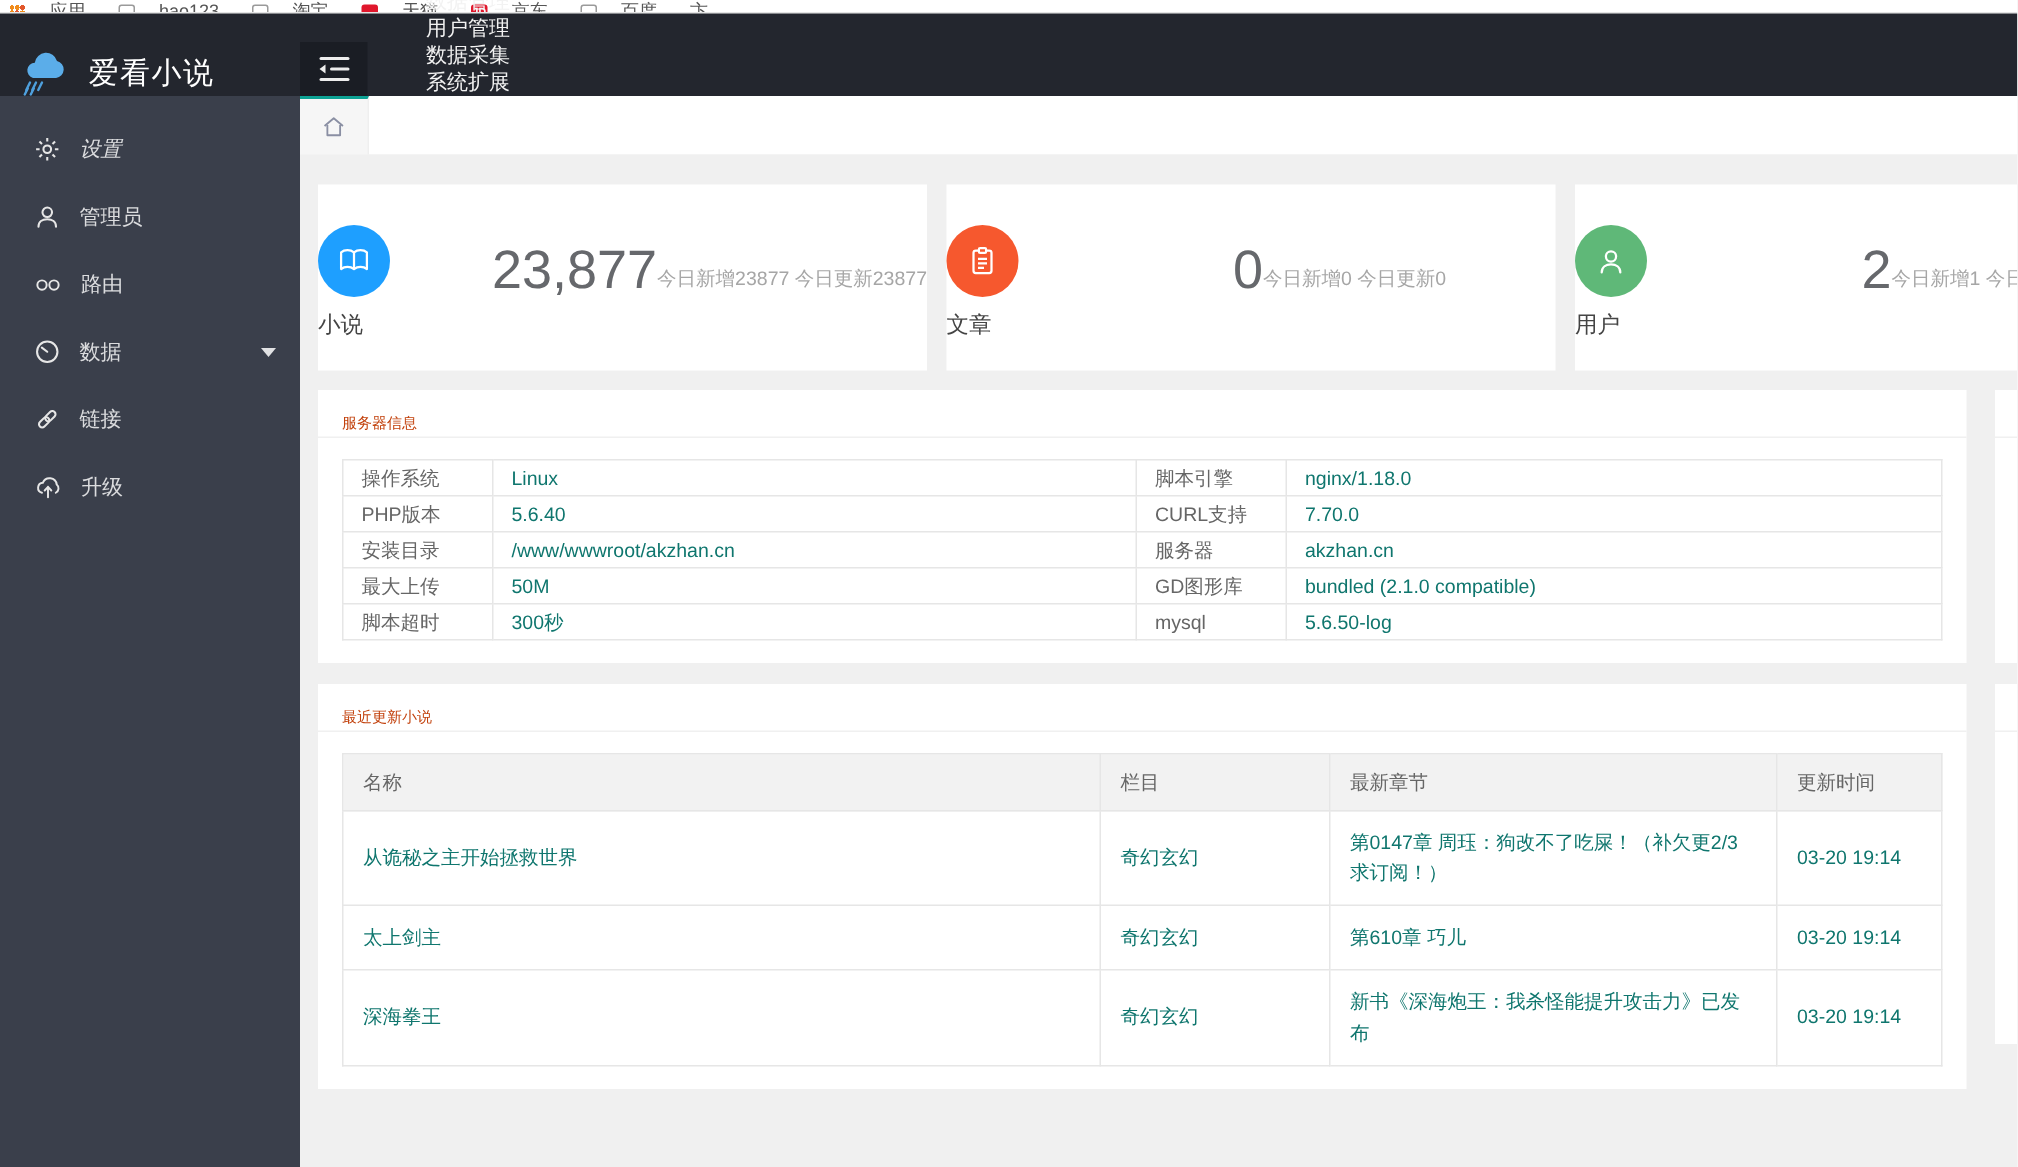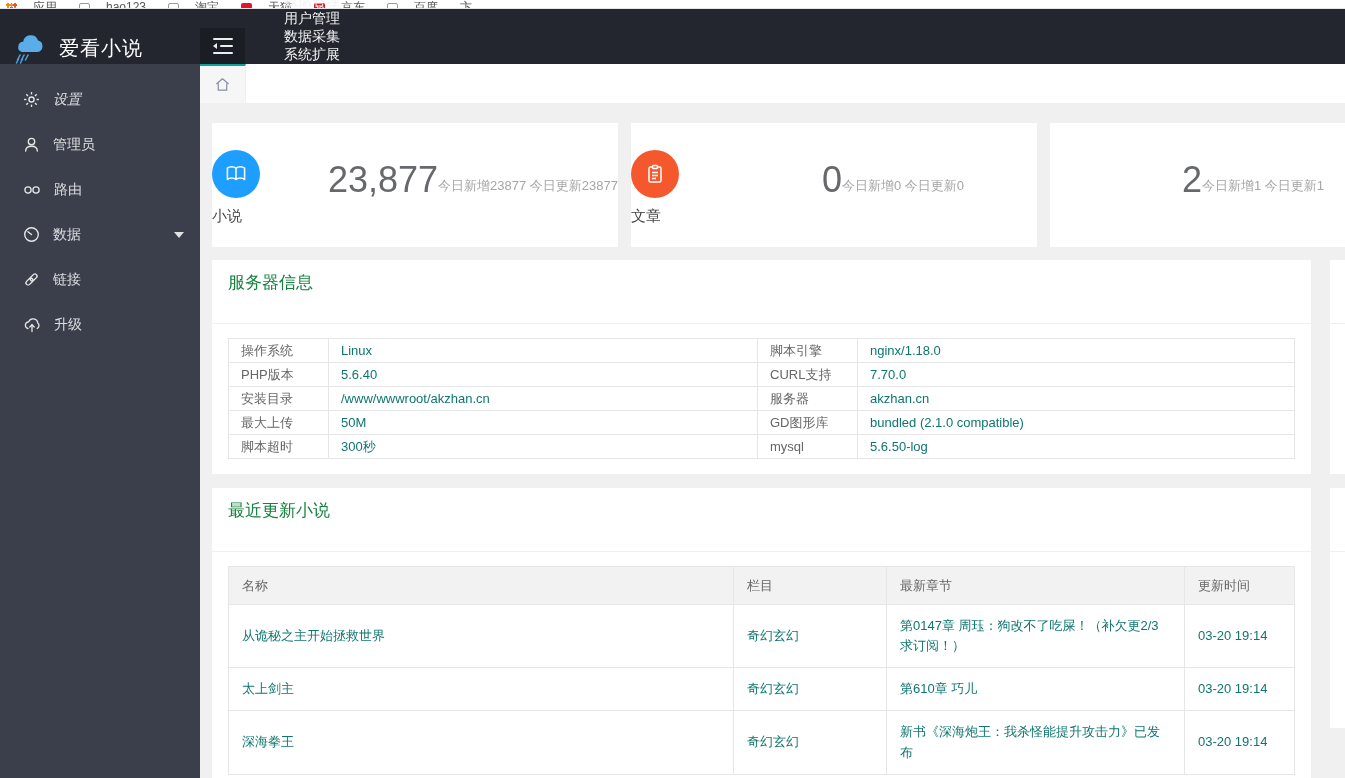--- a/index.html
+++ b/index.html
@@ -56,21 +56,21 @@
   .stat-left { width:118px; display:flex; flex-direction:column; align-items:flex-start; padding-top:6px; }
   .stat-circle { width:48px; height:48px; border-radius:50%; display:flex; align-items:center; justify-content:center; }
   .c-blue { background:#1E9FFF; } .c-orange { background:#F6582E; } .c-green { background:#5FB878; }
   .stat-label { margin-top:9px; font-size:15px; color:#444; }
   .stat-right { flex:1; display:flex; flex-direction:row; align-items:center; justify-content:center; padding-bottom:10px; }
   .stat-value { font-size:36px; color:#66686C; line-height:1.1; }
   .stat-sub { margin-top:12px; font-size:13px; color:#A6A6A6; white-space:nowrap; }
 
   .main-row { display:flex; gap:19px; margin-top:13px; width:1700px; }
   .panel { background:#fff; flex:0 0 auto; }
-  .panel-head { height:64px; line-height:46px; padding:0 16px; font-size:17px; color:#15803d; border-bottom:1px solid #F0F0F0; overflow:hidden; white-space:nowrap; }
+  .panel-head { height:32px; line-height:46px; padding:0 16px; font-size:10px; color:#c2410c; border-bottom:1px solid #F0F0F0; overflow:hidden; white-space:nowrap; }
   .panel-body { padding:14px 16px 15px 16px; }
   .p-server { width:1099px; }
   .p-right { width:300px; }
   .p-novels { width:1099px; }
 
   table { border-collapse:collapse; width:100%; table-layout:fixed; }
   td, th { border:1px solid #E6E6E6; font-size:13px; color:#0f766e; font-weight:normal; text-align:left; vertical-align:middle; }
   .srv-table td { height:24px; padding:0 12px; overflow:hidden; white-space:nowrap; }
   .srv-table .lbl { color:#666; }
   .nov-table th { background:#F2F2F2; height:38px; padding:0 13px; color:#666; }
@@ -244,20 +244,29 @@
           </span>
           <span class="stat-label">文章</span>
         </div>
         <div class="stat-right">
           <span class="stat-value">0</span>
           <span class="stat-sub">今日新增0 今日更新0</span>
         </div>
       </div>
 
       <div class="stat-card">
+        <div class="stat-left">
+          <span class="stat-circle c-green">
+            <svg width="22" height="22" viewBox="0 0 22 22">
+              <circle cx="11" cy="8" r="3.4" fill="none" stroke="#fff" stroke-width="1.5"></circle>
+              <path d="M4.8 18.6c0-3.6 2.9-5.4 6.2-5.4s6.2 1.8 6.2 5.4" fill="none" stroke="#fff" stroke-width="1.5" stroke-linecap="round"></path>
+            </svg>
+          </span>
+          <span class="stat-label">用户</span>
+        </div>
         <div class="stat-right">
           <span class="stat-value">2</span>
           <span class="stat-sub">今日新增1 今日更新1</span>
         </div>
       </div>
     </div>
 
     <div class="main-row">
       <div class="panel p-server">
         <div class="panel-head">服务器信息</div>

